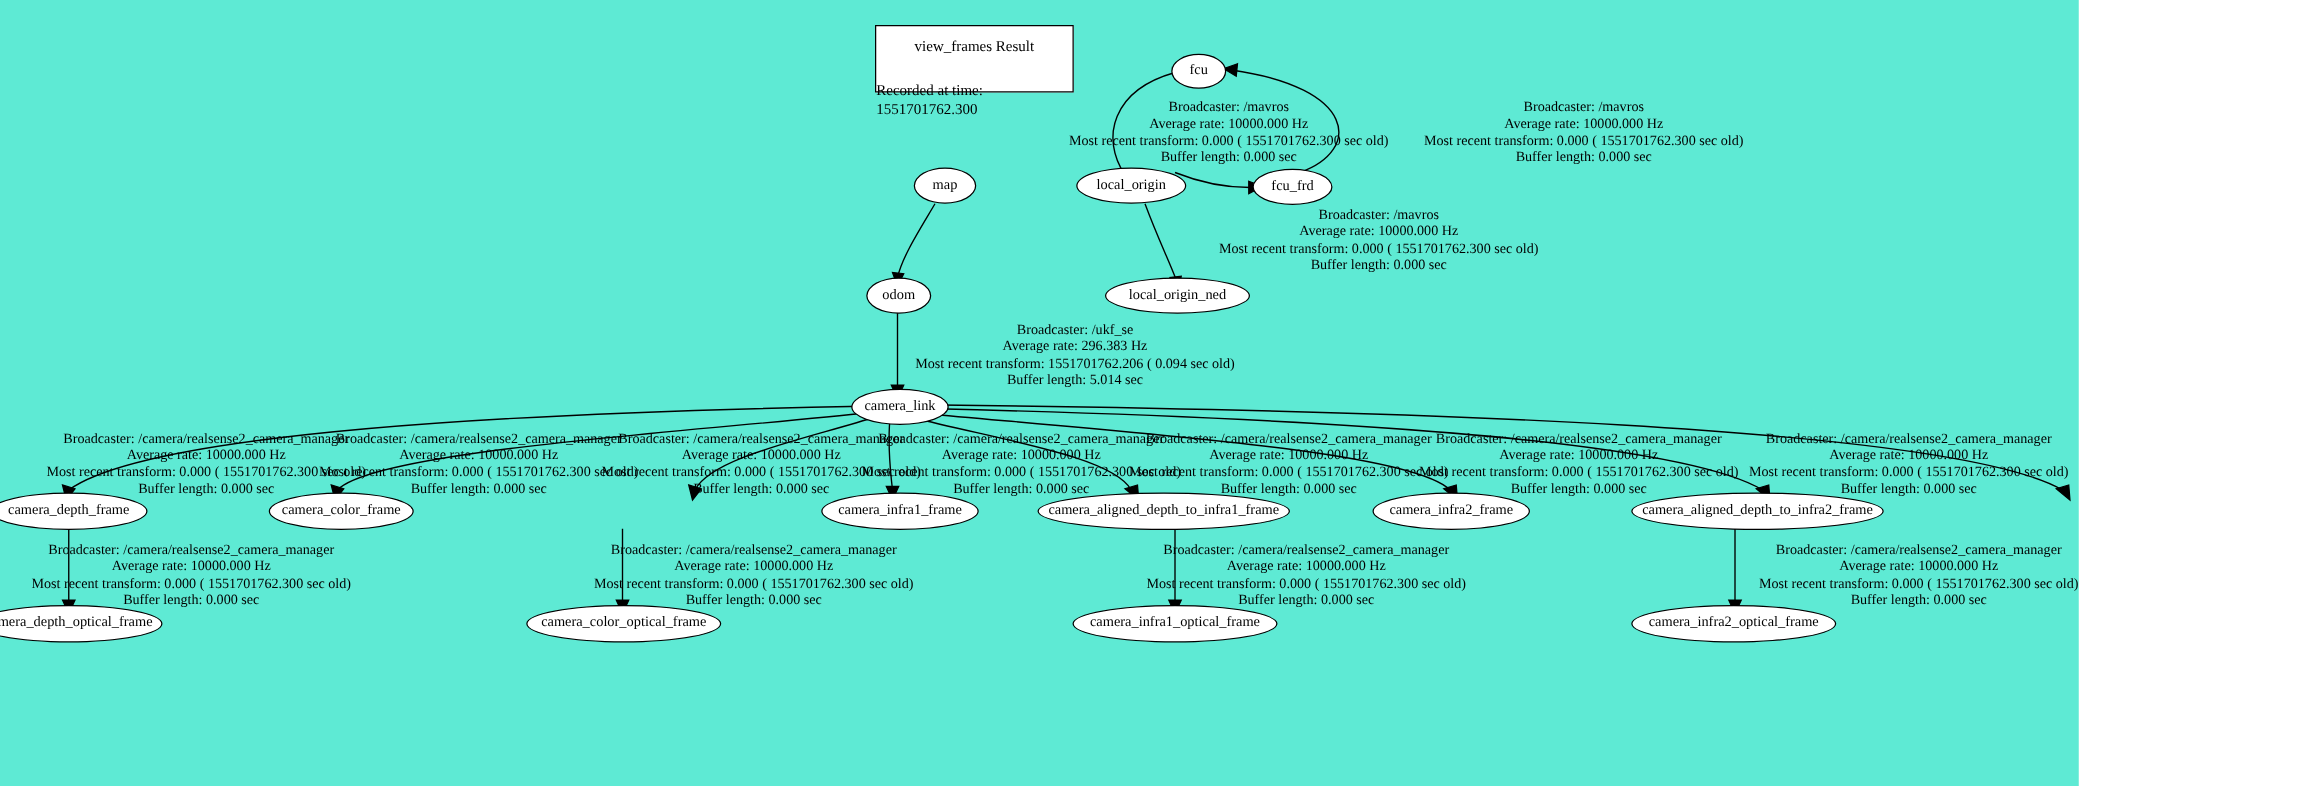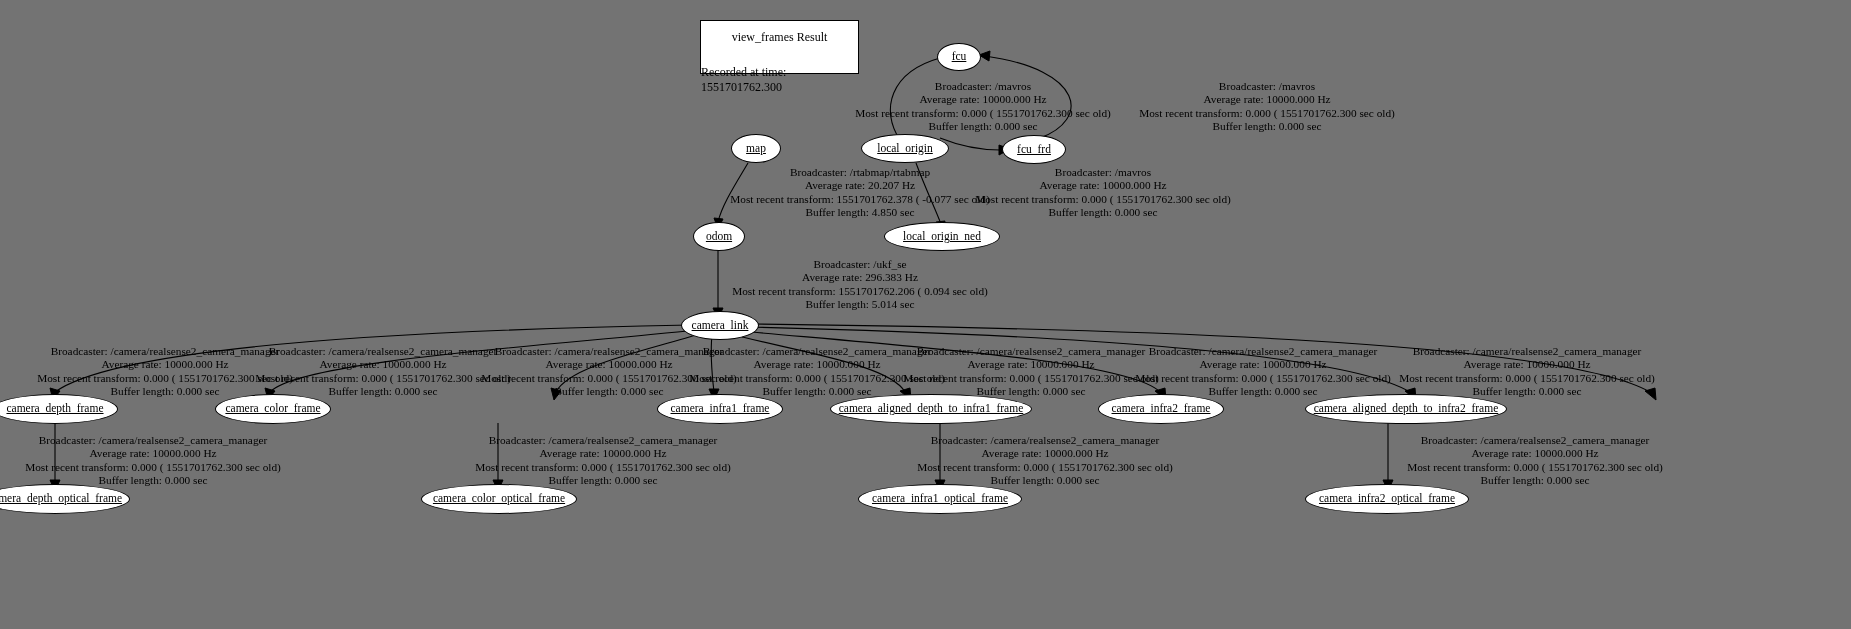--- a/index.html
+++ b/index.html
@@ -2,23 +2,23 @@
 <html><head>
 <meta charset="utf-8">
 <style>
   html, body {
     margin: 0;
     padding: 0;
     background: #ffffff;
   }
   #canvas {
     position: relative;
-    width: 1851px;
+    width: 1663px;
     height: 629px;
-    background: #737373;
+    background: #5eead4;
     overflow: hidden;
     font-family: "Liberation Serif", "DejaVu Serif", serif;
     color: #000000;
   }
   svg.edges {
     position: absolute;
     left: 0; top: 0;
     width: 1851px;
     height: 629px;
     pointer-events: none;
@@ -31,21 +31,20 @@
     border: 1.1px solid #000;
     border-radius: 50%;
     background: #fff;
     display: flex;
     align-items: center;
     justify-content: center;
     font-size: 11.5px;
     line-height: 1;
     white-space: nowrap;
     box-sizing: border-box;
-    text-decoration: underline;
   }
   .result-box {
     position: absolute;
     border: 1.6px solid #000;
     background: #fff;
     box-sizing: border-box;
     display: flex;
     flex-direction: column;
     align-items: center;
     justify-content: flex-start;
@@ -197,26 +196,20 @@
     <div>Buffer length: 0.000 sec</div>
   </div>
 
   <div class="elabel" style="left:1122px; top:80px; width:290px;">
     <div>Broadcaster: /mavros</div>
     <div>Average rate: 10000.000 Hz</div>
     <div>Most recent transform: 0.000 ( 1551701762.300 sec old)</div>
     <div>Buffer length: 0.000 sec</div>
   </div>
 
-  <div class="elabel" style="left:715px; top:166px; width:290px;">
-    <div>Broadcaster: /rtabmap/rtabmap</div>
-    <div>Average rate: 20.207 Hz</div>
-    <div>Most recent transform: 1551701762.378 ( -0.077 sec old)</div>
-    <div>Buffer length: 4.850 sec</div>
-  </div>
 
   <div class="elabel" style="left:958px; top:166px; width:290px;">
     <div>Broadcaster: /mavros</div>
     <div>Average rate: 10000.000 Hz</div>
     <div>Most recent transform: 0.000 ( 1551701762.300 sec old)</div>
     <div>Buffer length: 0.000 sec</div>
   </div>
 
   <div class="elabel" style="left:715px; top:258px; width:290px;">
     <div>Broadcaster: /ukf_se</div>

